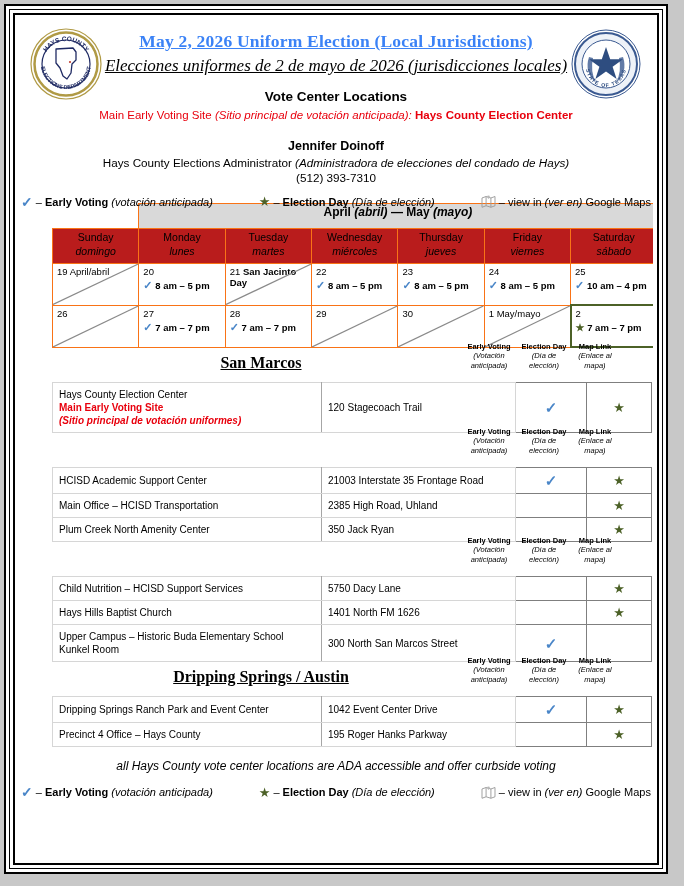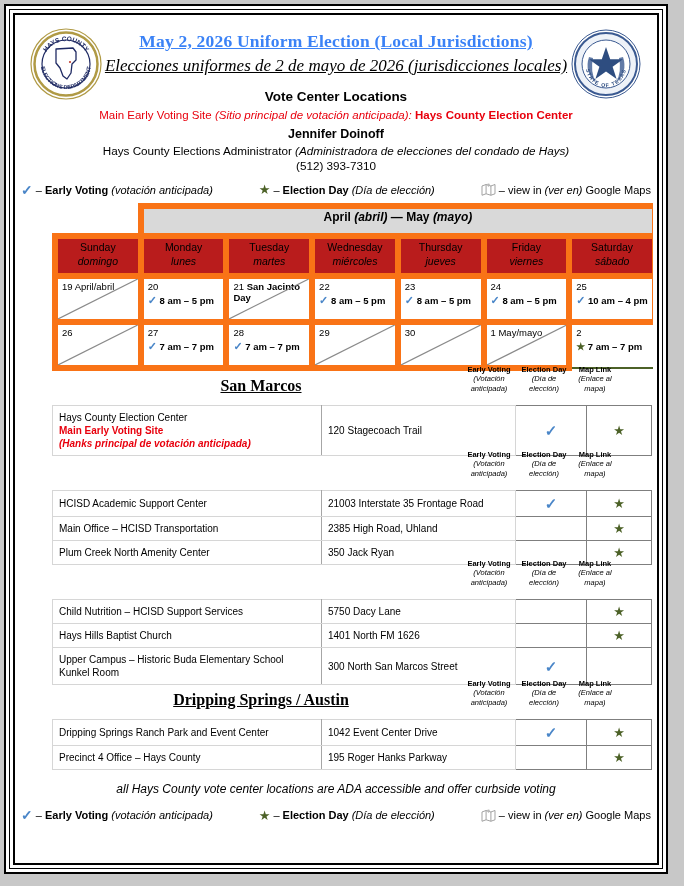--- a/index.html
+++ b/index.html
@@ -44,40 +44,40 @@
   .t-es{
     font-family:"Liberation Serif", serif;
     font-style:italic;font-size:17px;color:#000;
     text-decoration:underline;line-height:1.35;margin-top:2px;
   }
   .sub-en{font-weight:bold;font-size:13.5px;margin-top:11px;}
   .sub-es{font-family:"Liberation Serif", serif;font-style:italic;font-size:14px;margin-top:3px;}
   .mainsite{font-size:11.5px;color:#e8000d;margin-top:5px;}
   .mainsite .it{font-style:italic;}
   .mainsite .bd{font-weight:bold;}
-  .admin-name{font-weight:bold;font-size:12.5px;margin-top:6px;}
+  .admin-name{font-weight:bold;font-size:12.5px;margin-top:18px;}
   .admin-role{font-size:11.7px;margin-top:3px;}
   .admin-role .it{font-style:italic;}
   .phone{font-size:11.7px;margin-top:2px;}
 
   
   .legend{
     display:flex;justify-content:center;align-items:center;
     gap:46px;font-size:11px;margin-top:11px;
   }
   .lg{display:flex;align-items:center;gap:3px;white-space:nowrap;}
   .ck{color:#4a86c8;font-size:14px;font-weight:bold;line-height:1;}
   .st{color:#4c6127;font-size:13px;line-height:1;}
   .lg b{font-weight:bold;}
   .lg i{font-style:italic;}
 
   
   .cal-wrap{padding:0 33px;margin-top:9px;}
   table.cal{border-collapse:collapse;width:606px;table-layout:fixed;}
-  table.cal td{border:6px solid #f97316;vertical-align:top;}
+  table.cal td{border:1px solid #f97316;vertical-align:top;}
   .cal-title{
     background:#d9d9d9;text-align:center;font-weight:bold;font-size:12px;
     height:22px;vertical-align:middle;
   }
   .cal-title i{font-style:italic;}
   .cal-dow{
     background:#b91c1c;text-align:center;font-size:10.5px;
     height:32px;vertical-align:middle;line-height:1.35;
   }
   .cal-dow .es{font-style:italic;display:block;}
@@ -294,21 +294,21 @@
                 <div class="sec-title">San Marcos</div>
                 <div class="colhead">
                   <div class="ch ch1">Early Voting<span class="es">(Votación anticipada)</span></div>
                   <div class="ch ch2">Election Day<span class="es">(Día de elección)</span></div>
                   <div class="ch ch3">Map Link<span class="es">(Enlace al mapa)</span></div>
                 </div>
               </div>
               <table class="loc">
                 <tbody>
                   <tr>
-                    <td class="c-name"><span>Hays County Election Center</span><br><span class="redline">Main Early Voting Site</span><br><span class="redline it">(Hanks principal de votación anticipada)</span></td>
+                    <td class="c-name"><span>Hays County Election Center</span><br><span class="redline">Main Early Voting Site</span><br><span class="redline it">(Sitio principal de votación uniformes)</span></td>
                     <td class="c-addr"><span>120 Stagecoach Trail</span></td>
                     <td class="c-ev"><span class="ck">✓</span></td>
                     <td class="c-ed"><span class="st">★</span></td>
                     <td class="c-map"></td>
                   </tr>
                 </tbody>
               </table>
             </div>
             <div class="sec">
               <div class="sec-head">

